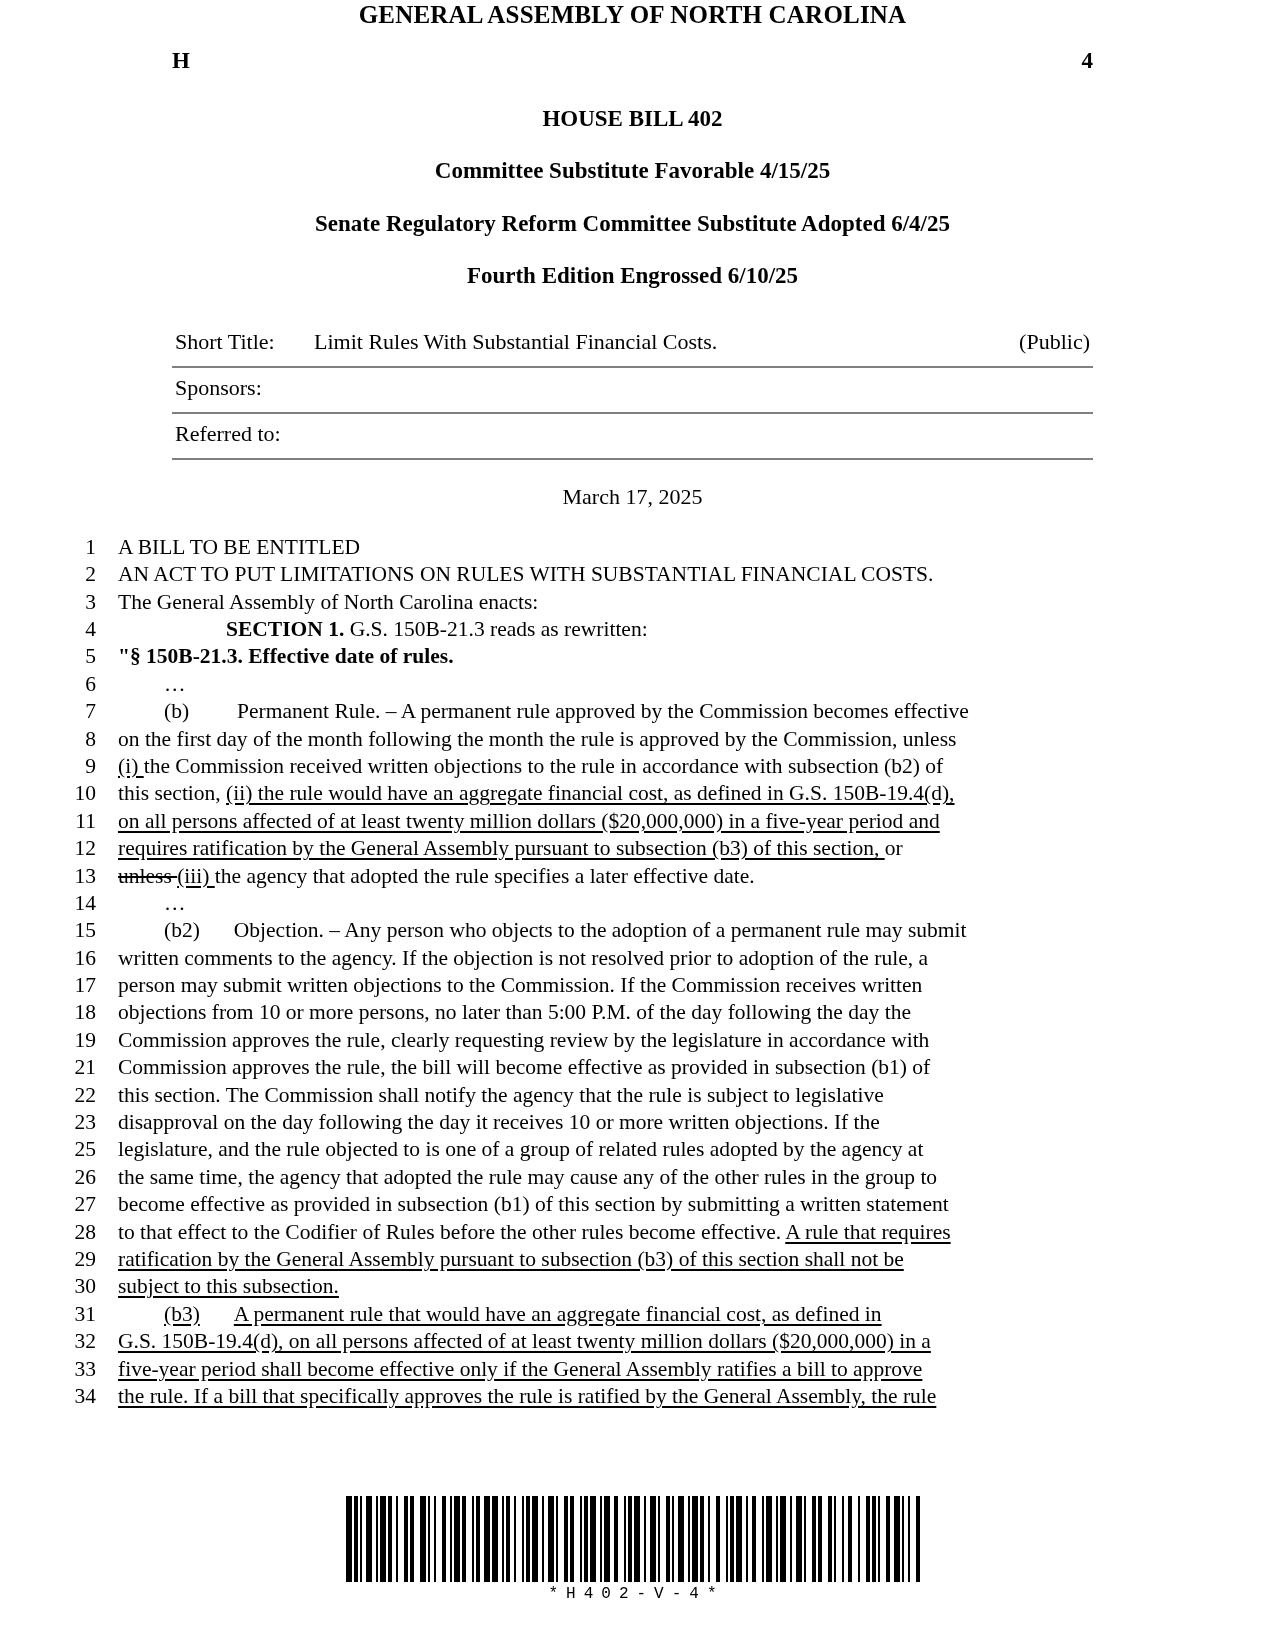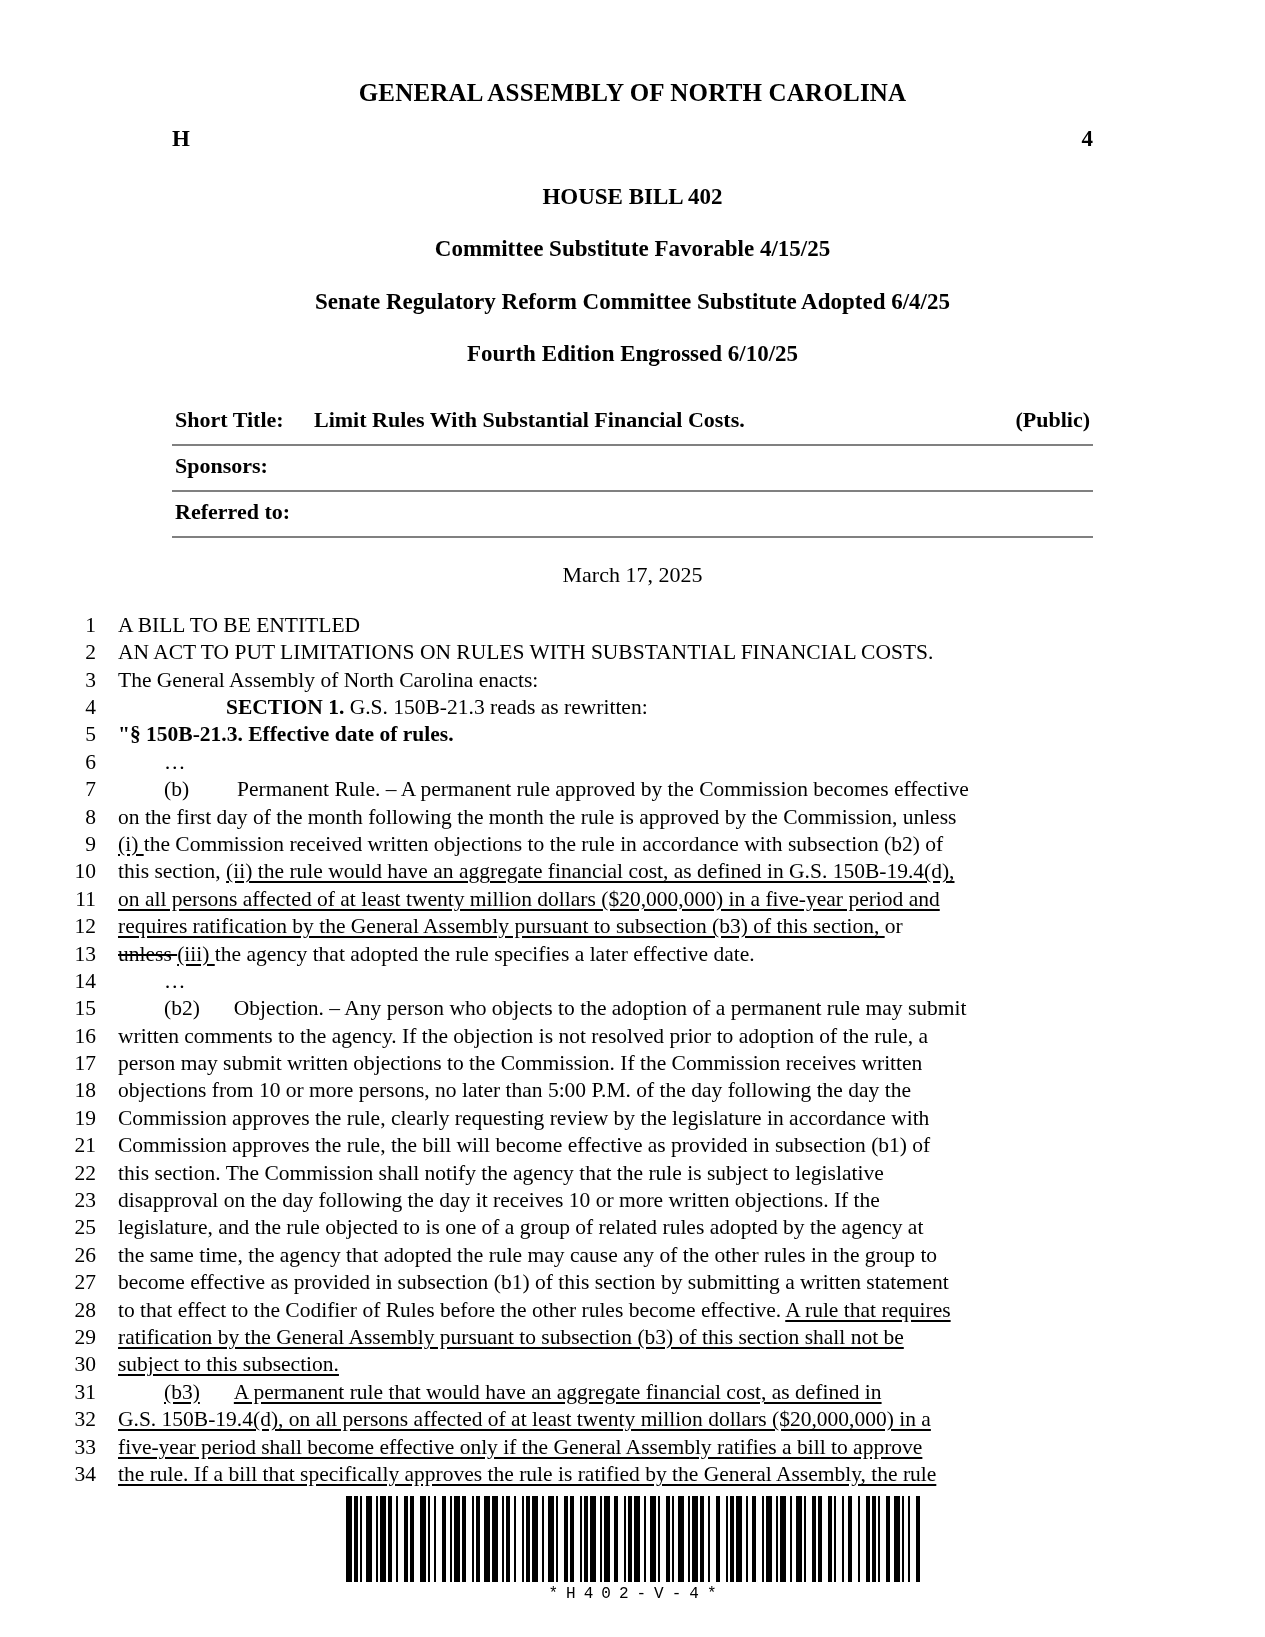--- a/index.html
+++ b/index.html
@@ -20,21 +20,20 @@
     width: 1265px;
     height: 1637px;
     position: relative;
     box-sizing: border-box;
     padding: 0;
   }
 
   
   .masthead {
     text-align: center;
-    padding-top: 78px;
   }
   .masthead .assembly {
     font-size: 25px;
     font-weight: bold;
     letter-spacing: 0.2px;
     line-height: 1.18;
   }
   .masthead .session {
     font-size: 23px;
     font-weight: bold;
@@ -75,21 +74,20 @@
 
   
   .meta {
     margin: 30px 172px 0 172px;
     width: calc(1265px - 344px);
   }
   .meta-row {
     position: relative;
     height: 44px;
     border-bottom: 2px solid #808080;
-    font-weight: bold;
   }
   .meta-row.first {
     border-bottom: 2px solid #808080;
   }
   .meta-label {
     position: absolute;
     left: 3px;
     top: 7px;
     font-size: 22px;
   }

